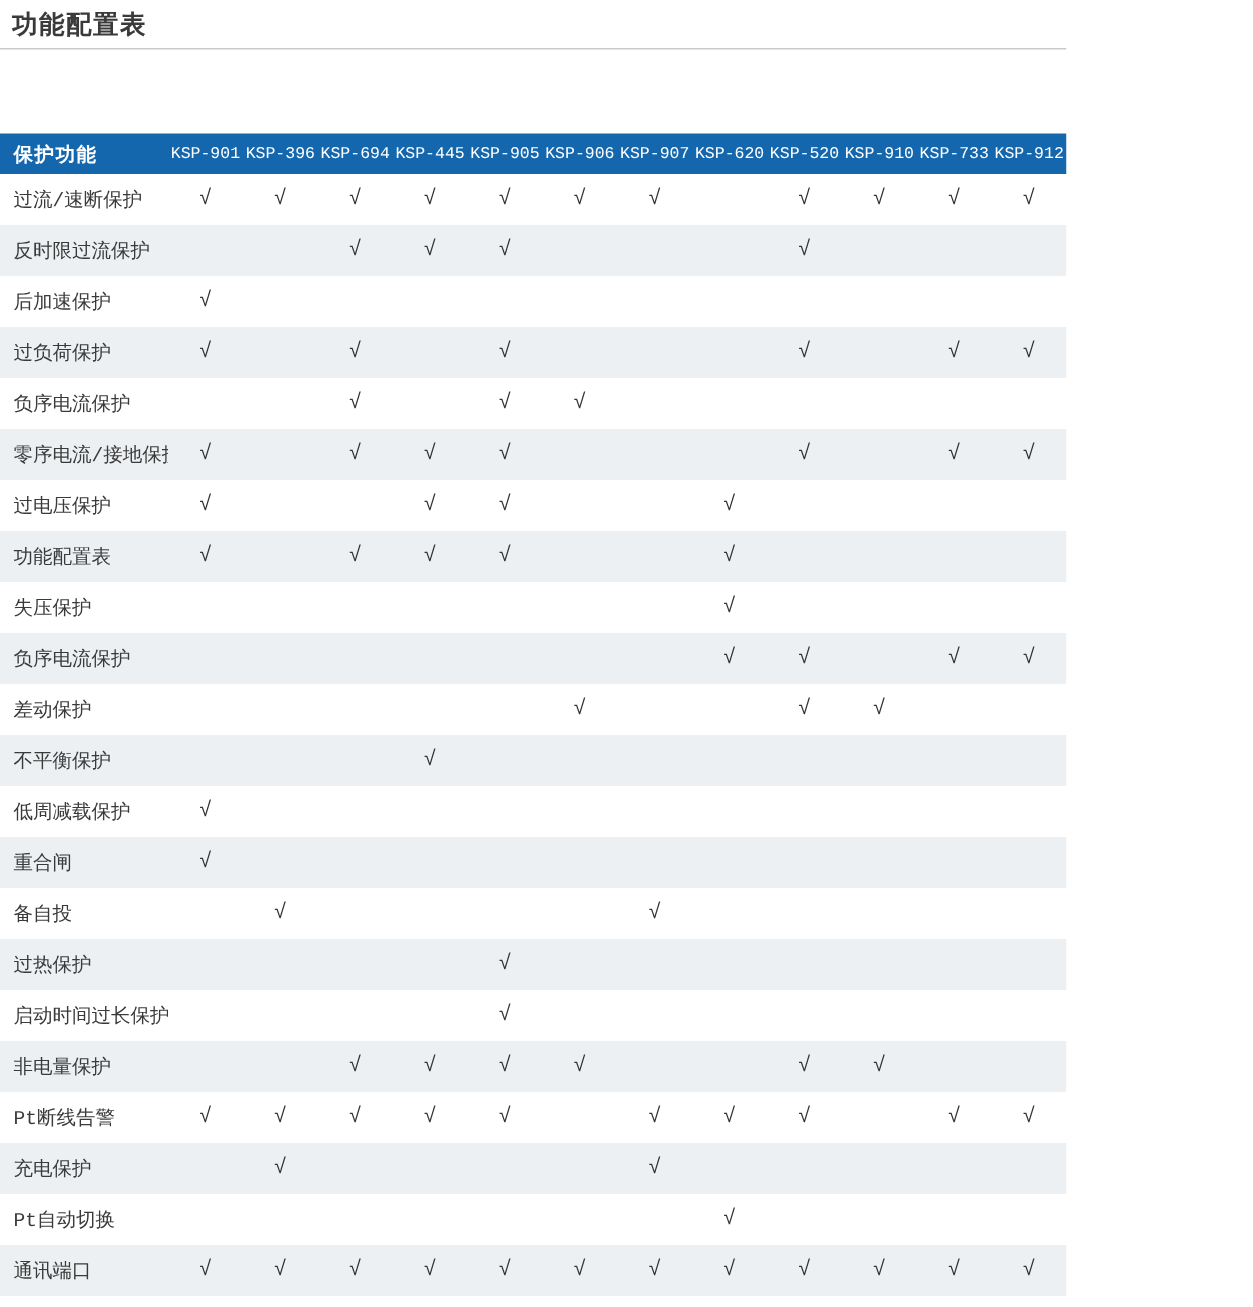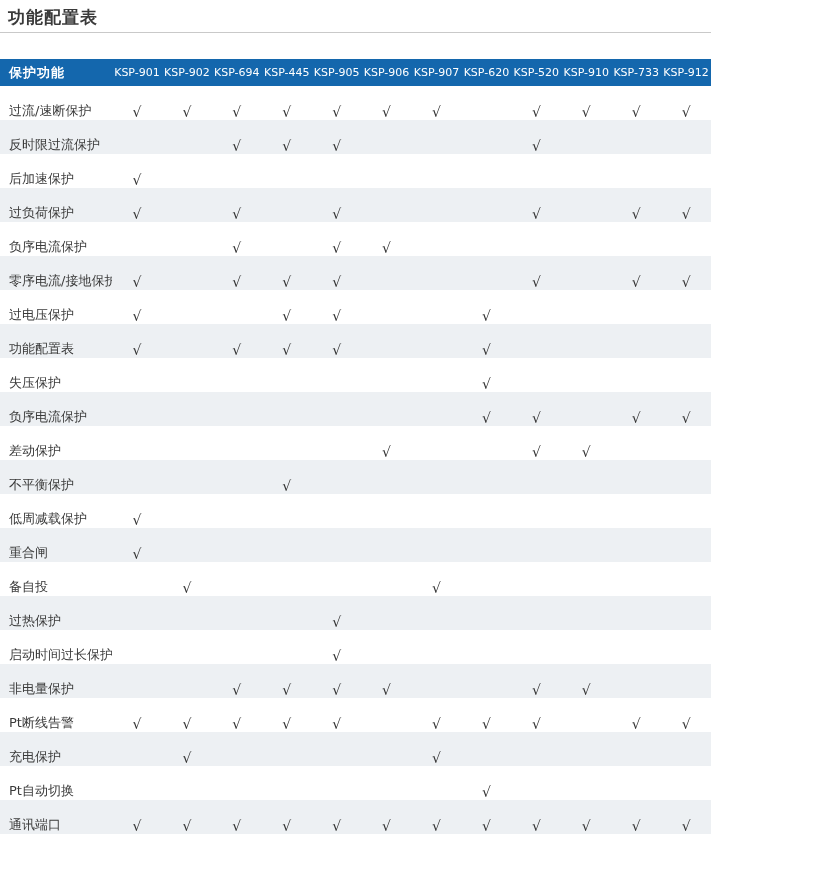--- a/index.html
+++ b/index.html
@@ -23,22 +23,23 @@
     font-weight: bold;
     color: #3a3a3a;
     letter-spacing: 1px;
   }
   .title-divider {
     margin-top: 5px;
     height: 0;
     border-top: 1px solid #c9c9c9;
   }
   .config-table {
-    margin-top: 26px;
+    margin-top: 56px;
     width: 100%;
+    font-family: Liberation Mono, monospace;
   }
   .thead {
     display: flex;
     align-items: center;
     height: 27px;
     background: var(--header-bg, #1467ad);
     color: #ffffff;
   }
   .cell {
     box-sizing: border-box;
@@ -56,21 +57,21 @@
     letter-spacing: 1px;
   }
   .cell.col {
     flex: 1 1 0;
     text-align: center;
     font-size: 11px;
     white-space: nowrap;
   }
   .row {
     display: flex;
-    align-items: flex-end;
+    align-items: center;
     height: 34px;
     color: #3a3a3a;
     background: #ffffff;
   }
   .row.alt {
     background: var(--row-alt, #edf0f3);
   }
   .row .cell.label {
     font-size: 13px;
     color: #3a3a3a;
@@ -85,21 +86,21 @@
 
 <div class="page">
   <h1 class="page-title">功能配置表</h1>
   <div class="title-divider"></div>
 
   <div class="config-table">
     <div class="thead">
       <div class="cell label">保护功能</div>
 
     <div class="cell col">KSP-901</div>
-        <div class="cell col">KSP-902</div>
+        <div class="cell col">KSP-396</div>
         <div class="cell col">KSP-694</div>
         <div class="cell col">KSP-445</div>
         <div class="cell col">KSP-905</div>
         <div class="cell col">KSP-906</div>
         <div class="cell col">KSP-907</div>
         <div class="cell col">KSP-620</div>
         <div class="cell col">KSP-520</div>
         <div class="cell col">KSP-910</div>
         <div class="cell col">KSP-733</div>
         <div class="cell col">KSP-912</div>

